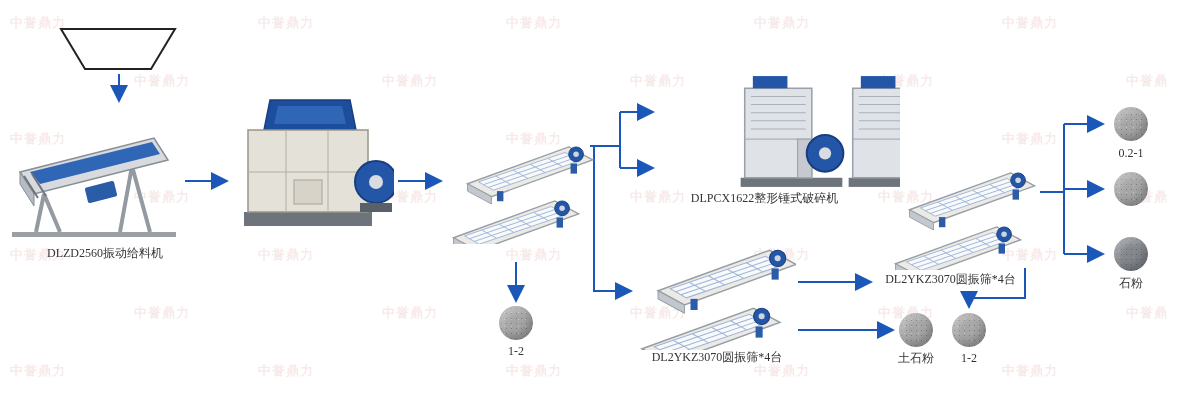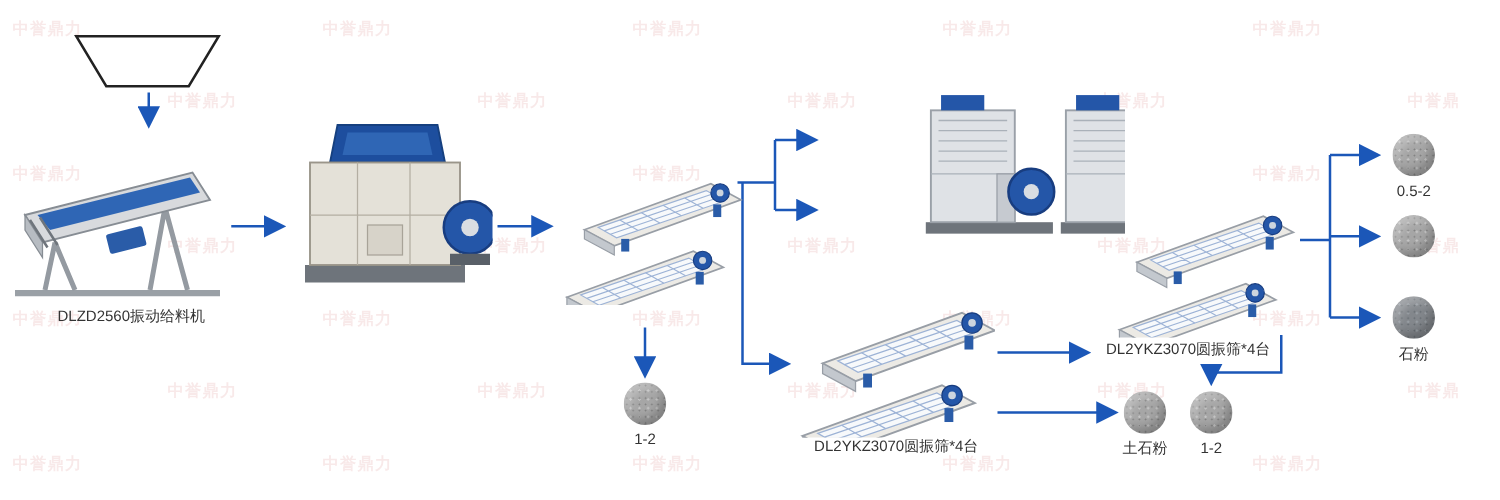--- a/index.html
+++ b/index.html
@@ -1,18 +1,18 @@
 <!DOCTYPE html>
 <html><head>
 <meta charset="utf-8">
 <style>
   *{margin:0;padding:0;box-sizing:border-box}
   html,body{background:#ffffff}
   .canvas{position:relative;width:1168px;height:400px;background:#fff;overflow:hidden;
-          font-family:Liberation Sans, sans-serif}
+          font-family:Liberation Serif, serif}
   .layer{position:absolute;inset:0}
   .wm-layer{z-index:1}
   .wm{position:absolute;color:rgba(201,84,84,0.13);font-size:13px;font-weight:bold;
       letter-spacing:1px;white-space:nowrap;user-select:none}
   .connectors{position:absolute;left:0;top:0;z-index:2}
   .node{position:absolute;z-index:3}
   .lbl{position:absolute;z-index:4;font-size:12px;color:#333;text-align:center;line-height:14px;white-space:nowrap}
   .feedbin{position:absolute;z-index:3}
   .feedbin .bin-text{position:absolute;left:0;top:12px;width:100%;text-align:center;
       font-size:14px;color:#111;z-index:4}
@@ -162,20 +162,21 @@
   </svg>
 
   <svg class="node" style="left:684px;top:72px" width="216" height="120" viewBox="0 0 216 120">
     <g transform="translate(0,0)">
         <use href="#hcrusher"></use>
       </g>
     <g transform="translate(108,0)">
         <use href="#hcrusher"></use>
       </g>
   </svg>
+  <div class="lbl" style="left:672px;top:191px;width:185px">DLPCX1622整形锤式破碎机</div>
 
   <svg class="node" style="left:636px;top:214px" width="160" height="136" viewBox="0 0 160 136">
     <g transform="translate(16,0) scale(0.95)">
         <use href="#screenUnit"></use>
       </g>
     <g transform="translate(0,58) scale(0.95)">
         <use href="#screenUnit"></use>
       </g>
   </svg>
   <div class="lbl" style="left:627px;top:350px;width:180px">DL2YKZ3070圆振筛*4台</div>
@@ -193,21 +194,21 @@
   <div class="pile" style="left:499px;top:306px"></div>
   <div class="lbl" style="left:494px;top:344px;width:44px">1-2</div>
 
   <div class="pile" style="left:899px;top:313px"></div>
   <div class="lbl" style="left:888px;top:351px;width:56px">土石粉</div>
 
   <div class="pile" style="left:952px;top:313px"></div>
   <div class="lbl" style="left:947px;top:351px;width:44px">1-2</div>
 
   <div class="pile" style="left:1114px;top:107px"></div>
-  <div class="lbl" style="left:1105px;top:146px;width:52px">0.5-2</div>
+  <div class="lbl" style="left:1105px;top:146px;width:52px">0.2-1</div>
 
   <div class="pile" style="left:1114px;top:172px"></div>
   <div class="lbl" style="left:1161px;top:211px;width:48px">米石</div>
 
   <div class="pile dark" style="left:1114px;top:237px"></div>
   <div class="lbl" style="left:1107px;top:276px;width:48px">石粉</div>
 
 </div>
 
 </body></html>

